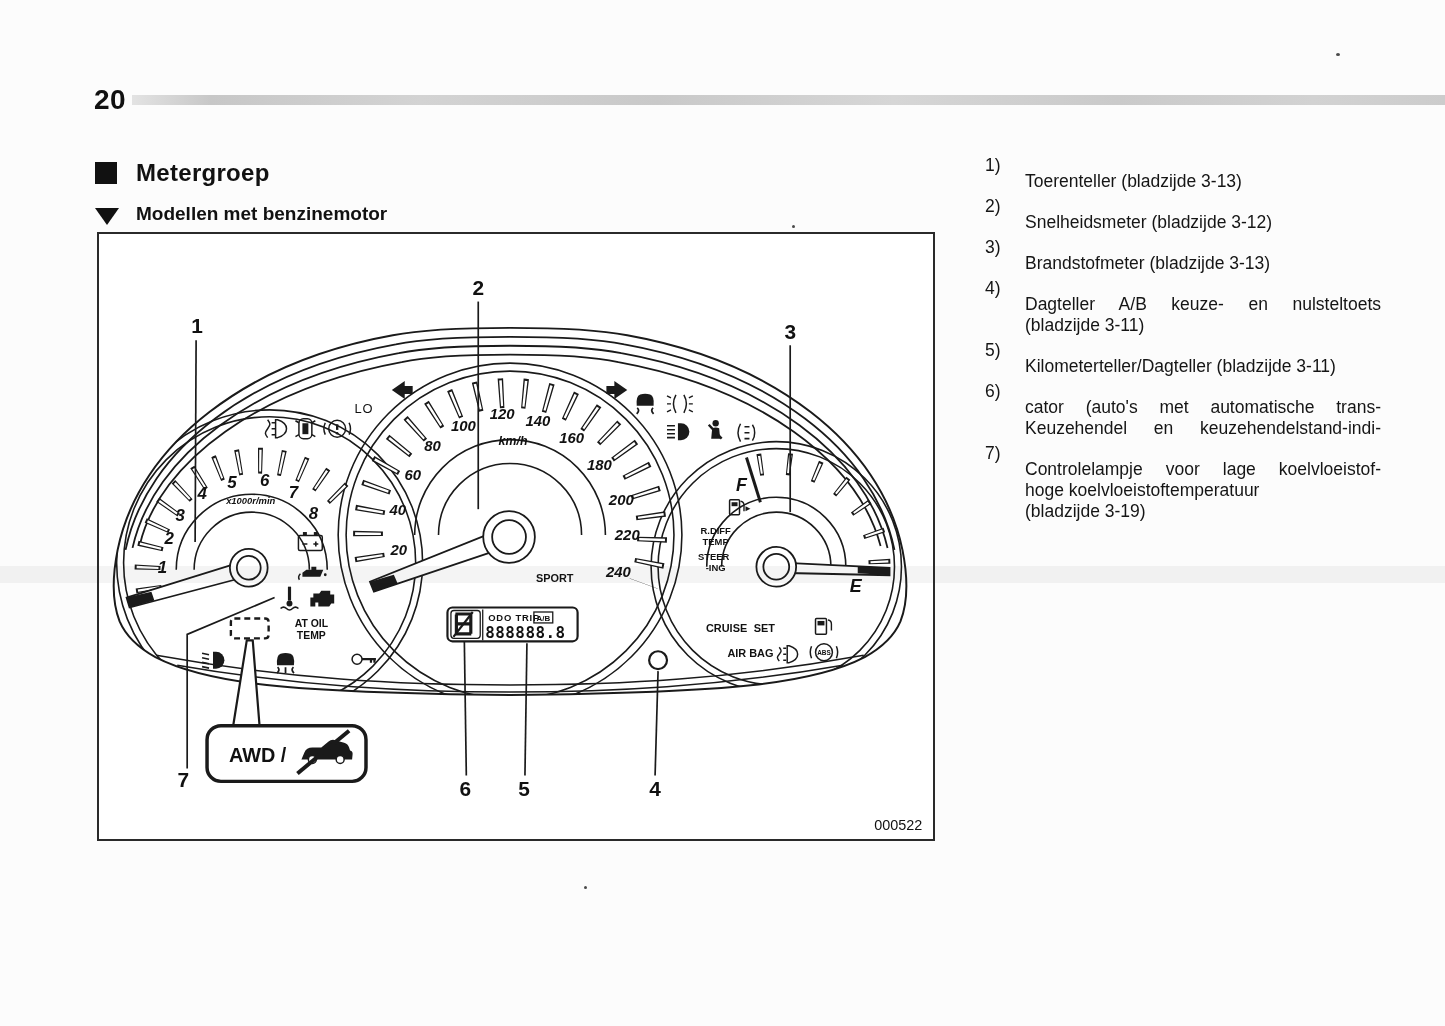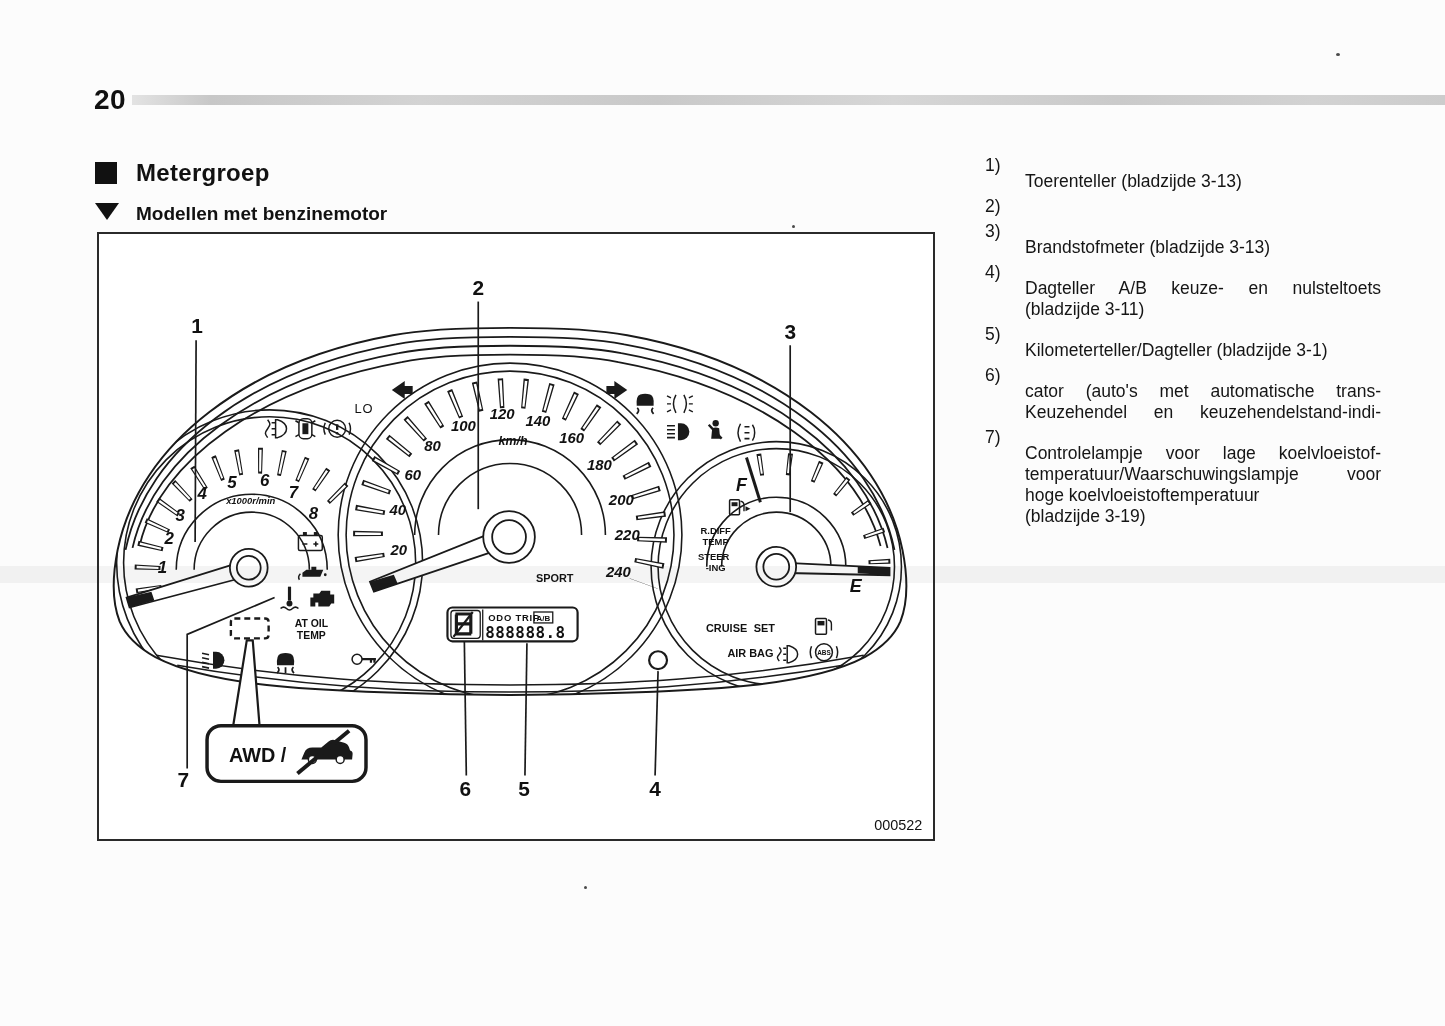--- a/index.html
+++ b/index.html
@@ -7,21 +7,21 @@
     width:1445px;height:1026px;position:relative;overflow:hidden;
     background:#fcfcfc;color:#111;
     font-family:"Liberation Sans",sans-serif;
   }
   .page-number{position:absolute;left:94px;top:84px;font-size:28px;font-weight:700;letter-spacing:.5px;}
   .top-rule{position:absolute;left:132px;top:95px;right:0;height:10px;
     background:linear-gradient(90deg,#e3e3e3 0%,#c7c7c7 6%,#d3d3d3 22%,#c9c9c9 40%,#d6d6d6 58%,#cacaca 75%,#d2d2d2 90%,#cccccc 100%);}
   .section-header{position:absolute;left:95px;top:159px;display:flex;align-items:center;gap:19px;}
   .square-bullet{width:22px;height:22px;background:#111;}
   .section-title{font-size:24px;font-weight:700;letter-spacing:.3px;}
-  .sub-header{position:absolute;left:95px;top:203px;display:flex;align-items:flex-start;gap:17px;}
+  .sub-header{position:absolute;left:95px;top:203px;display:flex;align-items:flex-end;gap:17px;}
   .tri-bullet{width:0;height:0;border-left:12px solid transparent;border-right:12px solid transparent;border-top:17px solid #111;}
   .sub-title{font-size:19px;font-weight:700;}
   .diagram{position:absolute;left:97px;top:232px;width:838px;height:609px;border:2px solid #2a2a2a;background:#fff;box-sizing:border-box;}
   .diagram svg{display:block;width:100%;height:100%;}
   .legend{position:absolute;left:985px;top:155px;width:400px;}
   .legend-item{display:flex;margin-bottom:4px;font-size:17.5px;line-height:21px;color:#151515;}
   .legend-num{flex:0 0 40px;}
   .legend-lines{width:356px;margin-top:16px;}
   .jline{text-align:justify;text-align-last:justify;}
   .scan-band{position:absolute;left:0;top:566px;width:100%;height:17px;background:rgba(60,60,60,0.055);pointer-events:none;}
@@ -303,52 +303,54 @@
 
 <div class="legend">
   <div class="legend-item">
     <div class="legend-num">1)</div>
     <div class="legend-lines">
         <div>Toerenteller (bladzijde 3-13)</div>
       </div>
   </div>
   <div class="legend-item">
     <div class="legend-num">2)</div>
+    <div class="legend-lines">
+        <div>Snelheidsmeter (bladzijde 3-12)</div>
+      </div>
   </div>
   <div class="legend-item">
     <div class="legend-num">3)</div>
     <div class="legend-lines">
         <div>Brandstofmeter (bladzijde 3-13)</div>
       </div>
   </div>
   <div class="legend-item">
     <div class="legend-num">4)</div>
     <div class="legend-lines">
       <div class="jline">Dagteller A/B keuze- en nulsteltoets</div>
       <div>(bladzijde 3-11)</div>
     </div>
   </div>
   <div class="legend-item">
     <div class="legend-num">5)</div>
     <div class="legend-lines">
-        <div>Kilometerteller/Dagteller (bladzijde 3-1)</div>
+        <div>Kilometerteller/Dagteller (bladzijde 3-11)</div>
       </div>
   </div>
   <div class="legend-item">
     <div class="legend-num">6)</div>
     <div class="legend-lines">
       <div class="jline">cator (auto's met automatische trans-</div>
       <div class="jline">Keuzehendel en keuzehendelstand-indi-</div>
     </div>
   </div>
   <div class="legend-item">
     <div class="legend-num">7)</div>
     <div class="legend-lines">
       <div class="jline">Controlelampje voor lage koelvloeistof-</div>
-      <div class="jline">temperatuur/Waarschuwingslampje voor</div>
       <div>hoge koelvloeistoftemperatuur</div>
       <div>(bladzijde 3-19)</div>
     </div>
   </div>
 </div>
 
 <div class="scan-band"></div>
 <div class="speck" style="left:1336px;top:53px;width:4px;height:3px;"></div>
 <div class="speck" style="left:792px;top:225px;width:3px;height:3px;"></div>
 <div class="speck" style="left:584px;top:886px;width:3px;height:3px;"></div>

